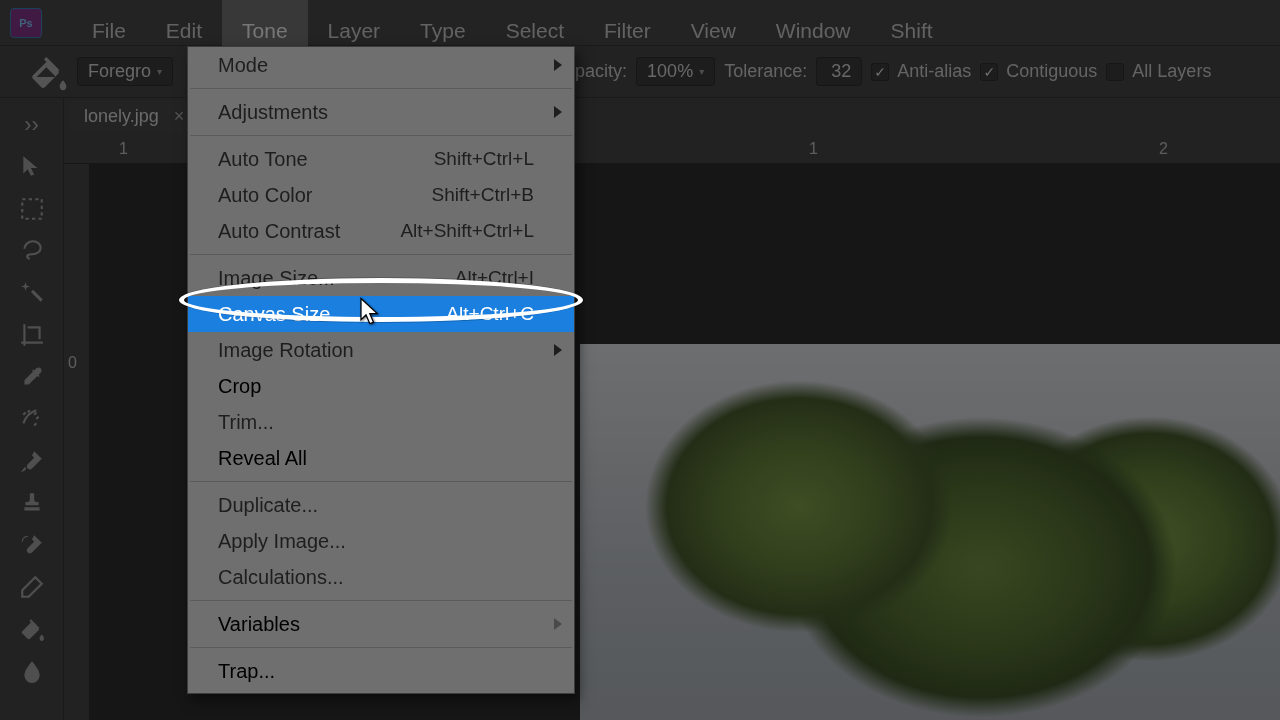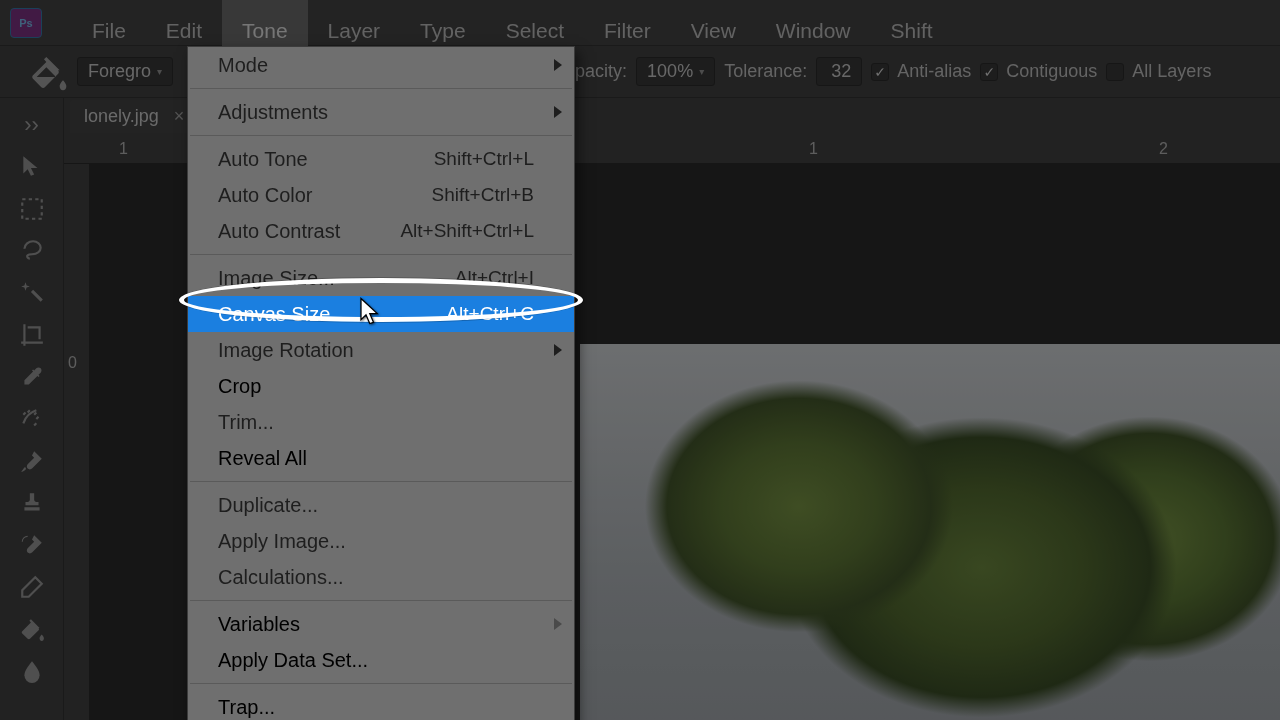--- a/index.html
+++ b/index.html
@@ -349,23 +349,20 @@
       <span>Apply Image...</span>
     </div>
     <div class="row">
       <span>Calculations...</span>
     </div>
     <div class="sep"></div>
     <div class="row disabled">
       <span>Variables</span>
       <span class="sub-arrow" style="border-left-color: rgb(74, 74, 74);"></span>
     </div>
-    <div class="row disabled">
-      <span>Apply Data Set...</span>
-    </div>
     <div class="sep"></div>
     <div class="row disabled">
       <span>Trap...</span>
     </div>
   </div>
 
 <div class="ring"></div>
 
 <div class="cursor">
   <svg viewBox="0 0 20 24">

